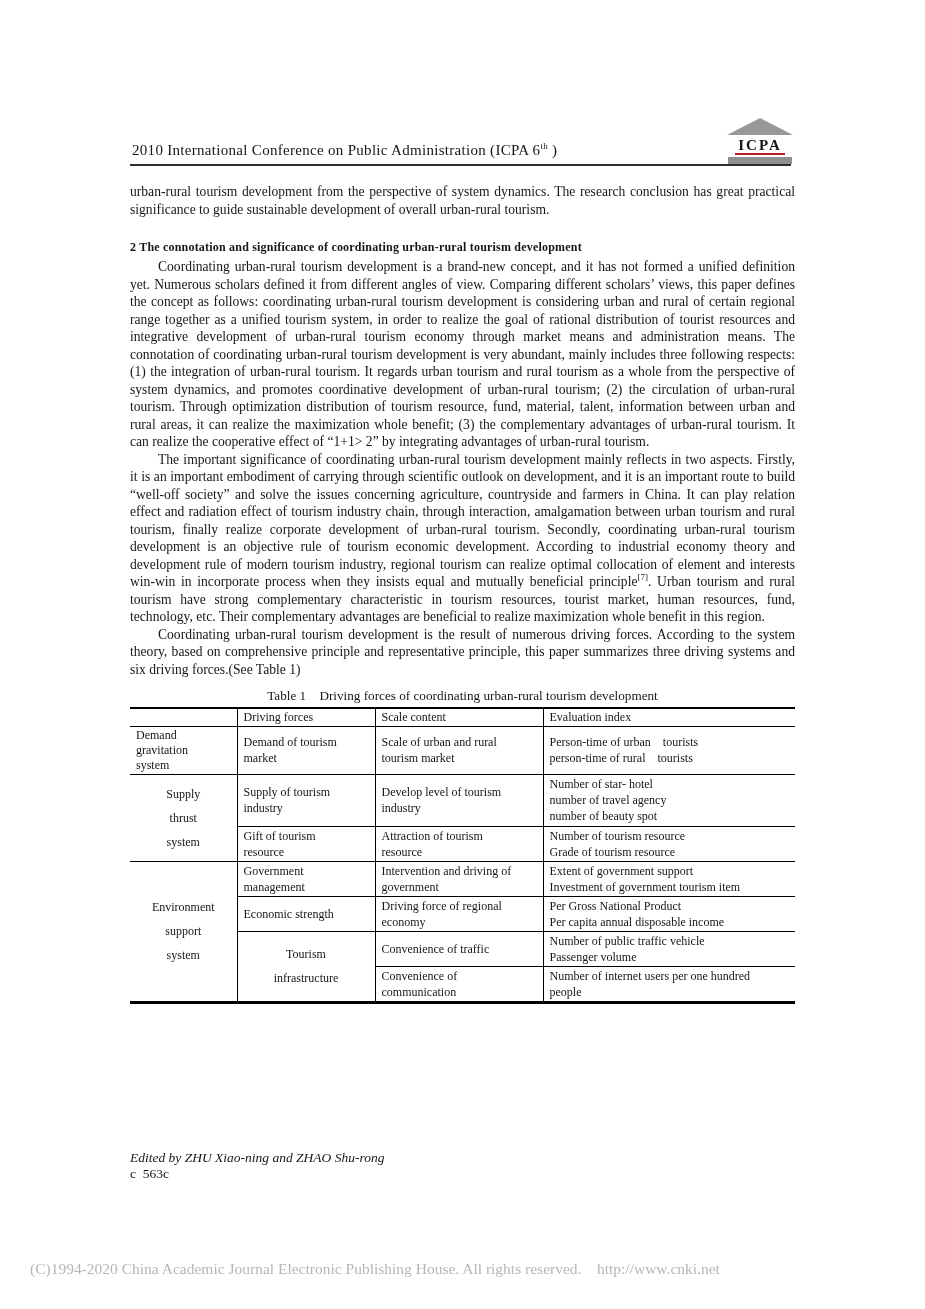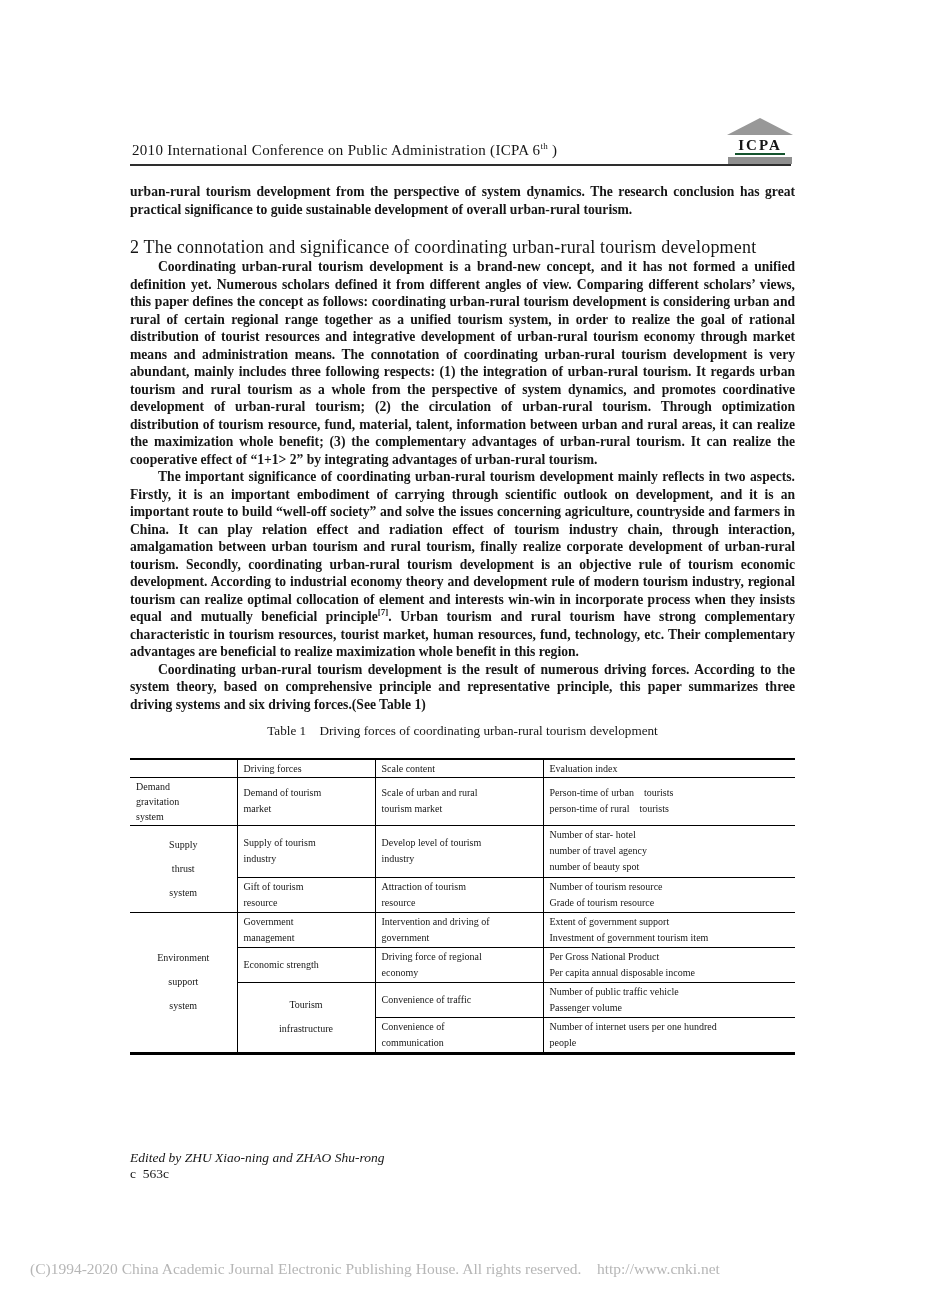--- a/index.html
+++ b/index.html
@@ -45,47 +45,47 @@
     border-left: 33px solid transparent;
     border-right: 33px solid transparent;
     border-bottom: 17px solid #989898;
   }
   .logo-text {
     margin-top: 2px;
     font-weight: bold;
     font-size: 15px;
     line-height: 16px;
     letter-spacing: 2px;
-    border-bottom: 2px solid #14532d;
+    border-bottom: 2px solid #b91c1c;
     padding: 0 3px;
   }
   .logo-bar {
     margin-top: 2px;
     width: 64px;
     height: 7px;
     background: #8f8f8f;
   }
 
   
   .content {
     position: absolute;
     left: 130px;
     top: 183px;
     width: 665px;
     font-size: 13.6px;
     line-height: 17.5px;
     text-align: justify;
   }
-  .content p { margin: 0; text-indent: 28px; font-weight: bold; }
+  .content p { margin: 0; text-indent: 28px; }
   .content p.no-indent { text-indent: 0; }
   .sec-heading-2 {
     margin: 18px 0 0 0;
-    font-size: 18px;
+    font-size: 12px;
     line-height: 22px;
-    font-weight: normal;
+    font-weight: bold;
     text-align: justify;
     letter-spacing: 0.2px;
   }
   .sec-heading-3 {
     margin: 17px 0 1px 0;
     font-size: 17px;
     line-height: 21px;
     font-weight: normal;
     text-align: left;
     letter-spacing: 0.2px;
@@ -94,27 +94,27 @@
 
   
   .table-caption {
     margin-top: 9px;
     text-align: center;
     text-indent: 0;
     font-size: 13.2px;
     white-space: pre;
   }
   table.dtable {
-    margin-top: 18px;
+    margin-top: 2px;
     border-collapse: collapse;
     table-layout: fixed;
     width: 665px;
     border-top: 2px solid #000;
     border-bottom: 3px solid #000;
-    font-size: 10px;
+    font-size: 12px;
   }
   .dtable th, .dtable td {
     border: 1px solid #000;
     padding: 1px 6px;
     vertical-align: middle;
     text-align: left;
     font-weight: normal;
     white-space: pre-wrap;
     line-height: 16px;
   }

